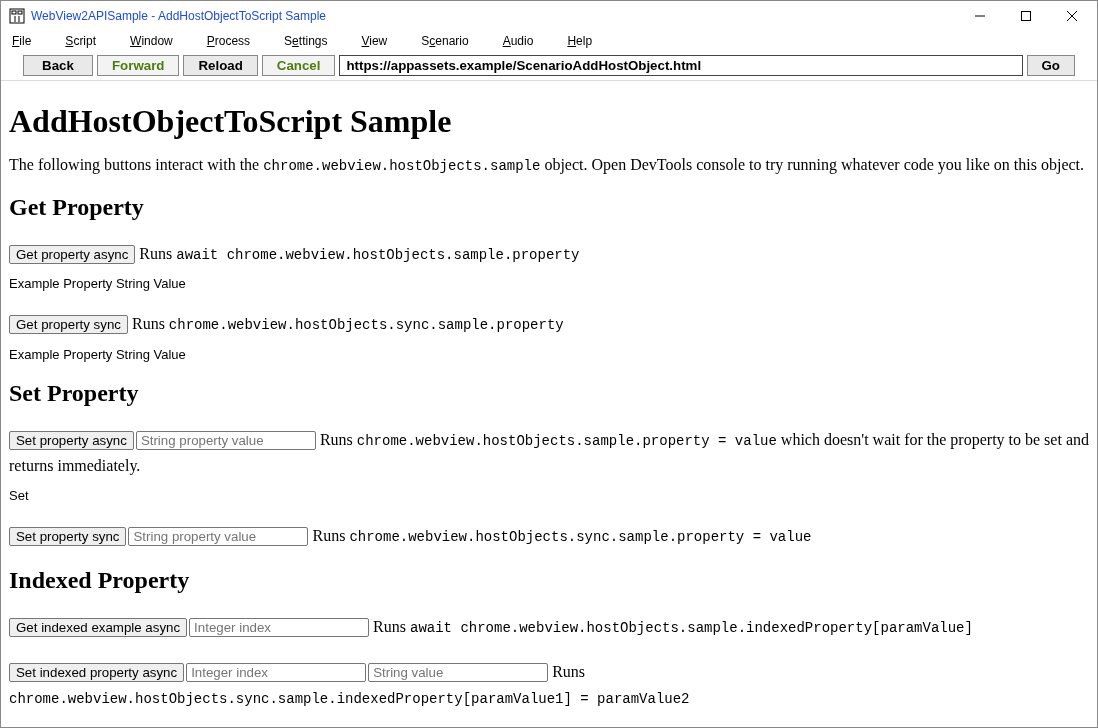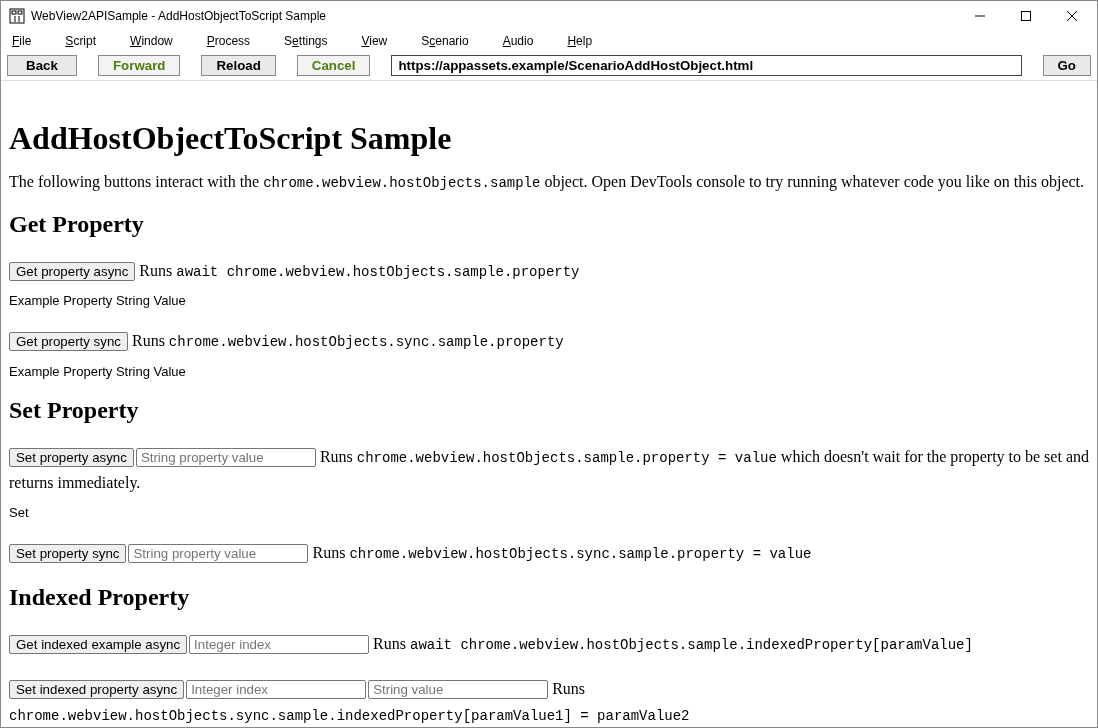--- a/index.html
+++ b/index.html
@@ -22,21 +22,21 @@
     background: #ffffff;
   }
 
   
   .titlebar {
     height: 30px;
     display: flex;
     align-items: center;
     padding: 0 2px 0 8px;
     background: #ffffff;
-    color: #000000;
+    color: #1d4ed8;
     user-select: none;
   }
   .titlebar .app-icon {
     width: 16px;
     height: 16px;
     margin-right: 6px;
     display: inline-flex;
     align-items: center;
     justify-content: center;
   }
@@ -74,22 +74,22 @@
   }
   .menubar .menuitem {
     padding: 1px 7px;
   }
   .menubar .menuitem .ul { text-decoration: underline; }
 
   
   .toolbar {
     display: flex;
     align-items: stretch;
-    padding: 4px 6px;
-    gap: 21px;
+    padding: 4px 22px;
+    gap: 4px;
     background: #ffffff;
   }
   .toolbar .navbtn {
     border: 1px solid #888;
     background: #e9e9e9;
     padding: 2px 14px;
     font-family: Arial, sans-serif;
     font-size: 13.3px;
     font-weight: bold;
     display: flex;
@@ -131,21 +131,21 @@
   }
   .page {
     padding: 8px 8px 20px 8px;
     font-family: "Times New Roman", Times, serif;
     font-size: 16px;
     color: #000;
   }
   .page h1 {
     font-size: 32px;
     font-weight: bold;
-    margin: 31px 0 14px 0;
+    margin: 14px 0 14px 0;
   }
   .page h2 {
     font-size: 24px;
     font-weight: bold;
     margin: 18px 0 14px 0;
   }
   .page p {
     margin: 10px 0;
     line-height: 1.35;
   }

